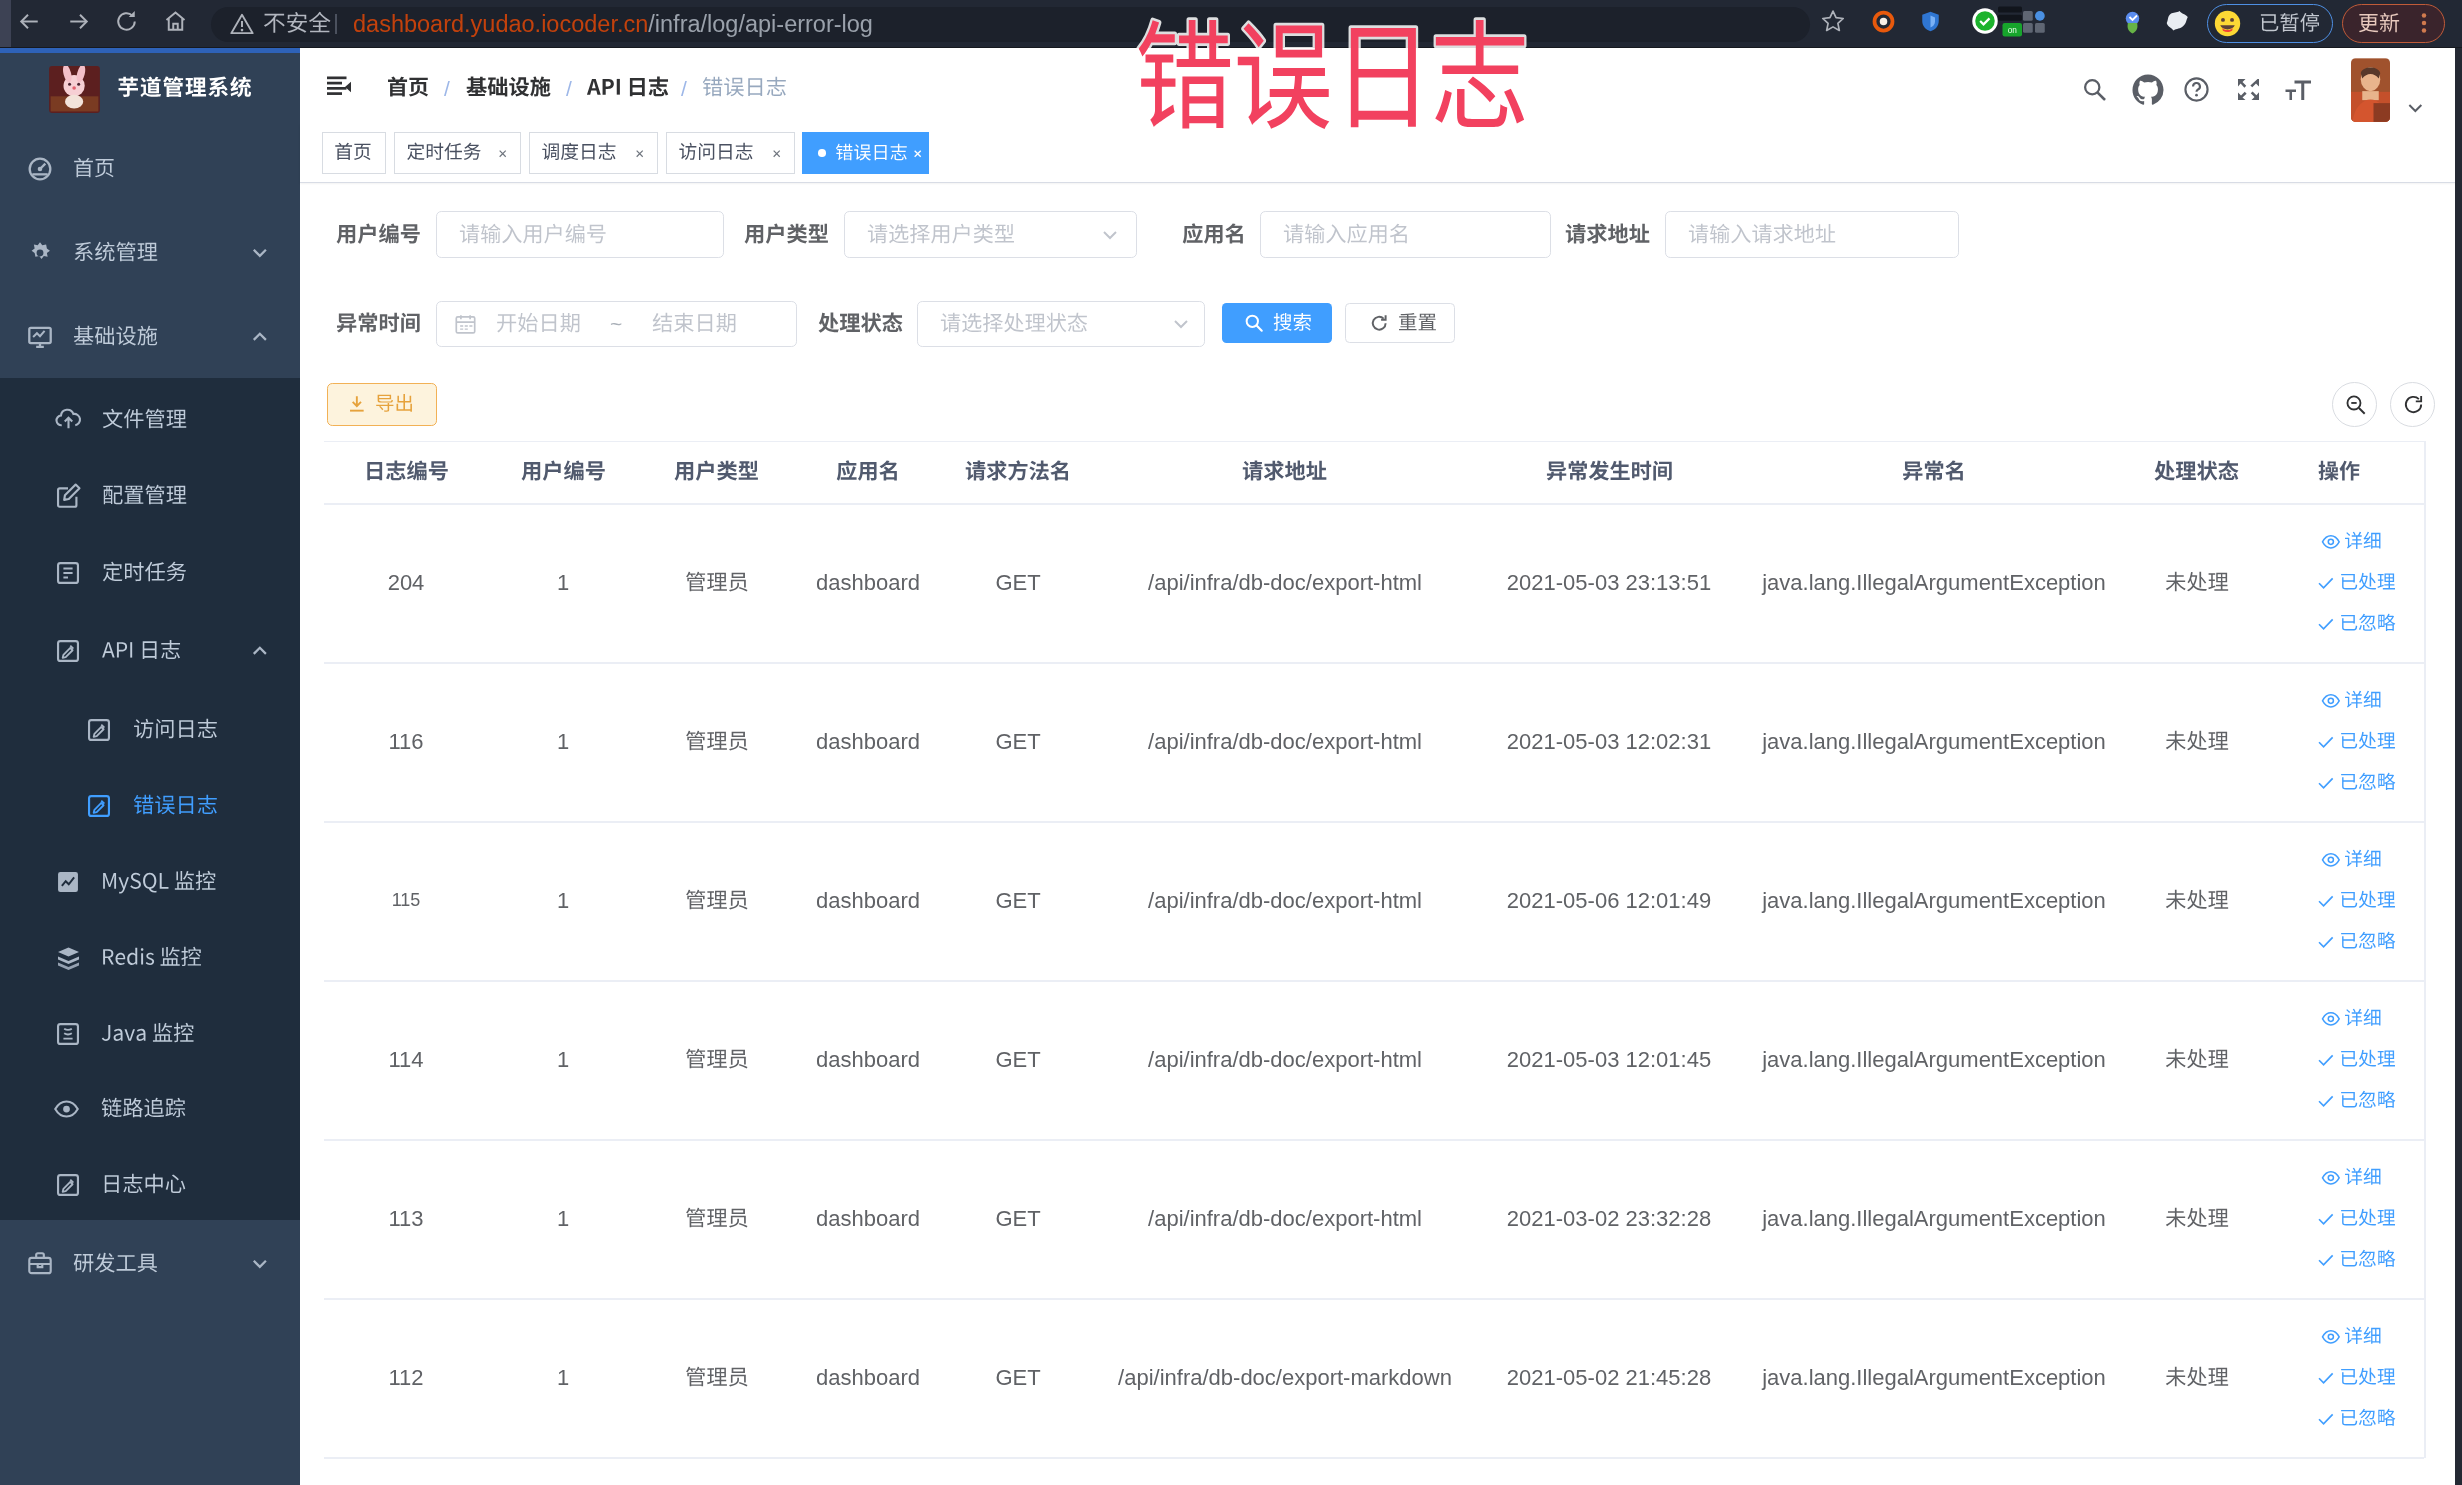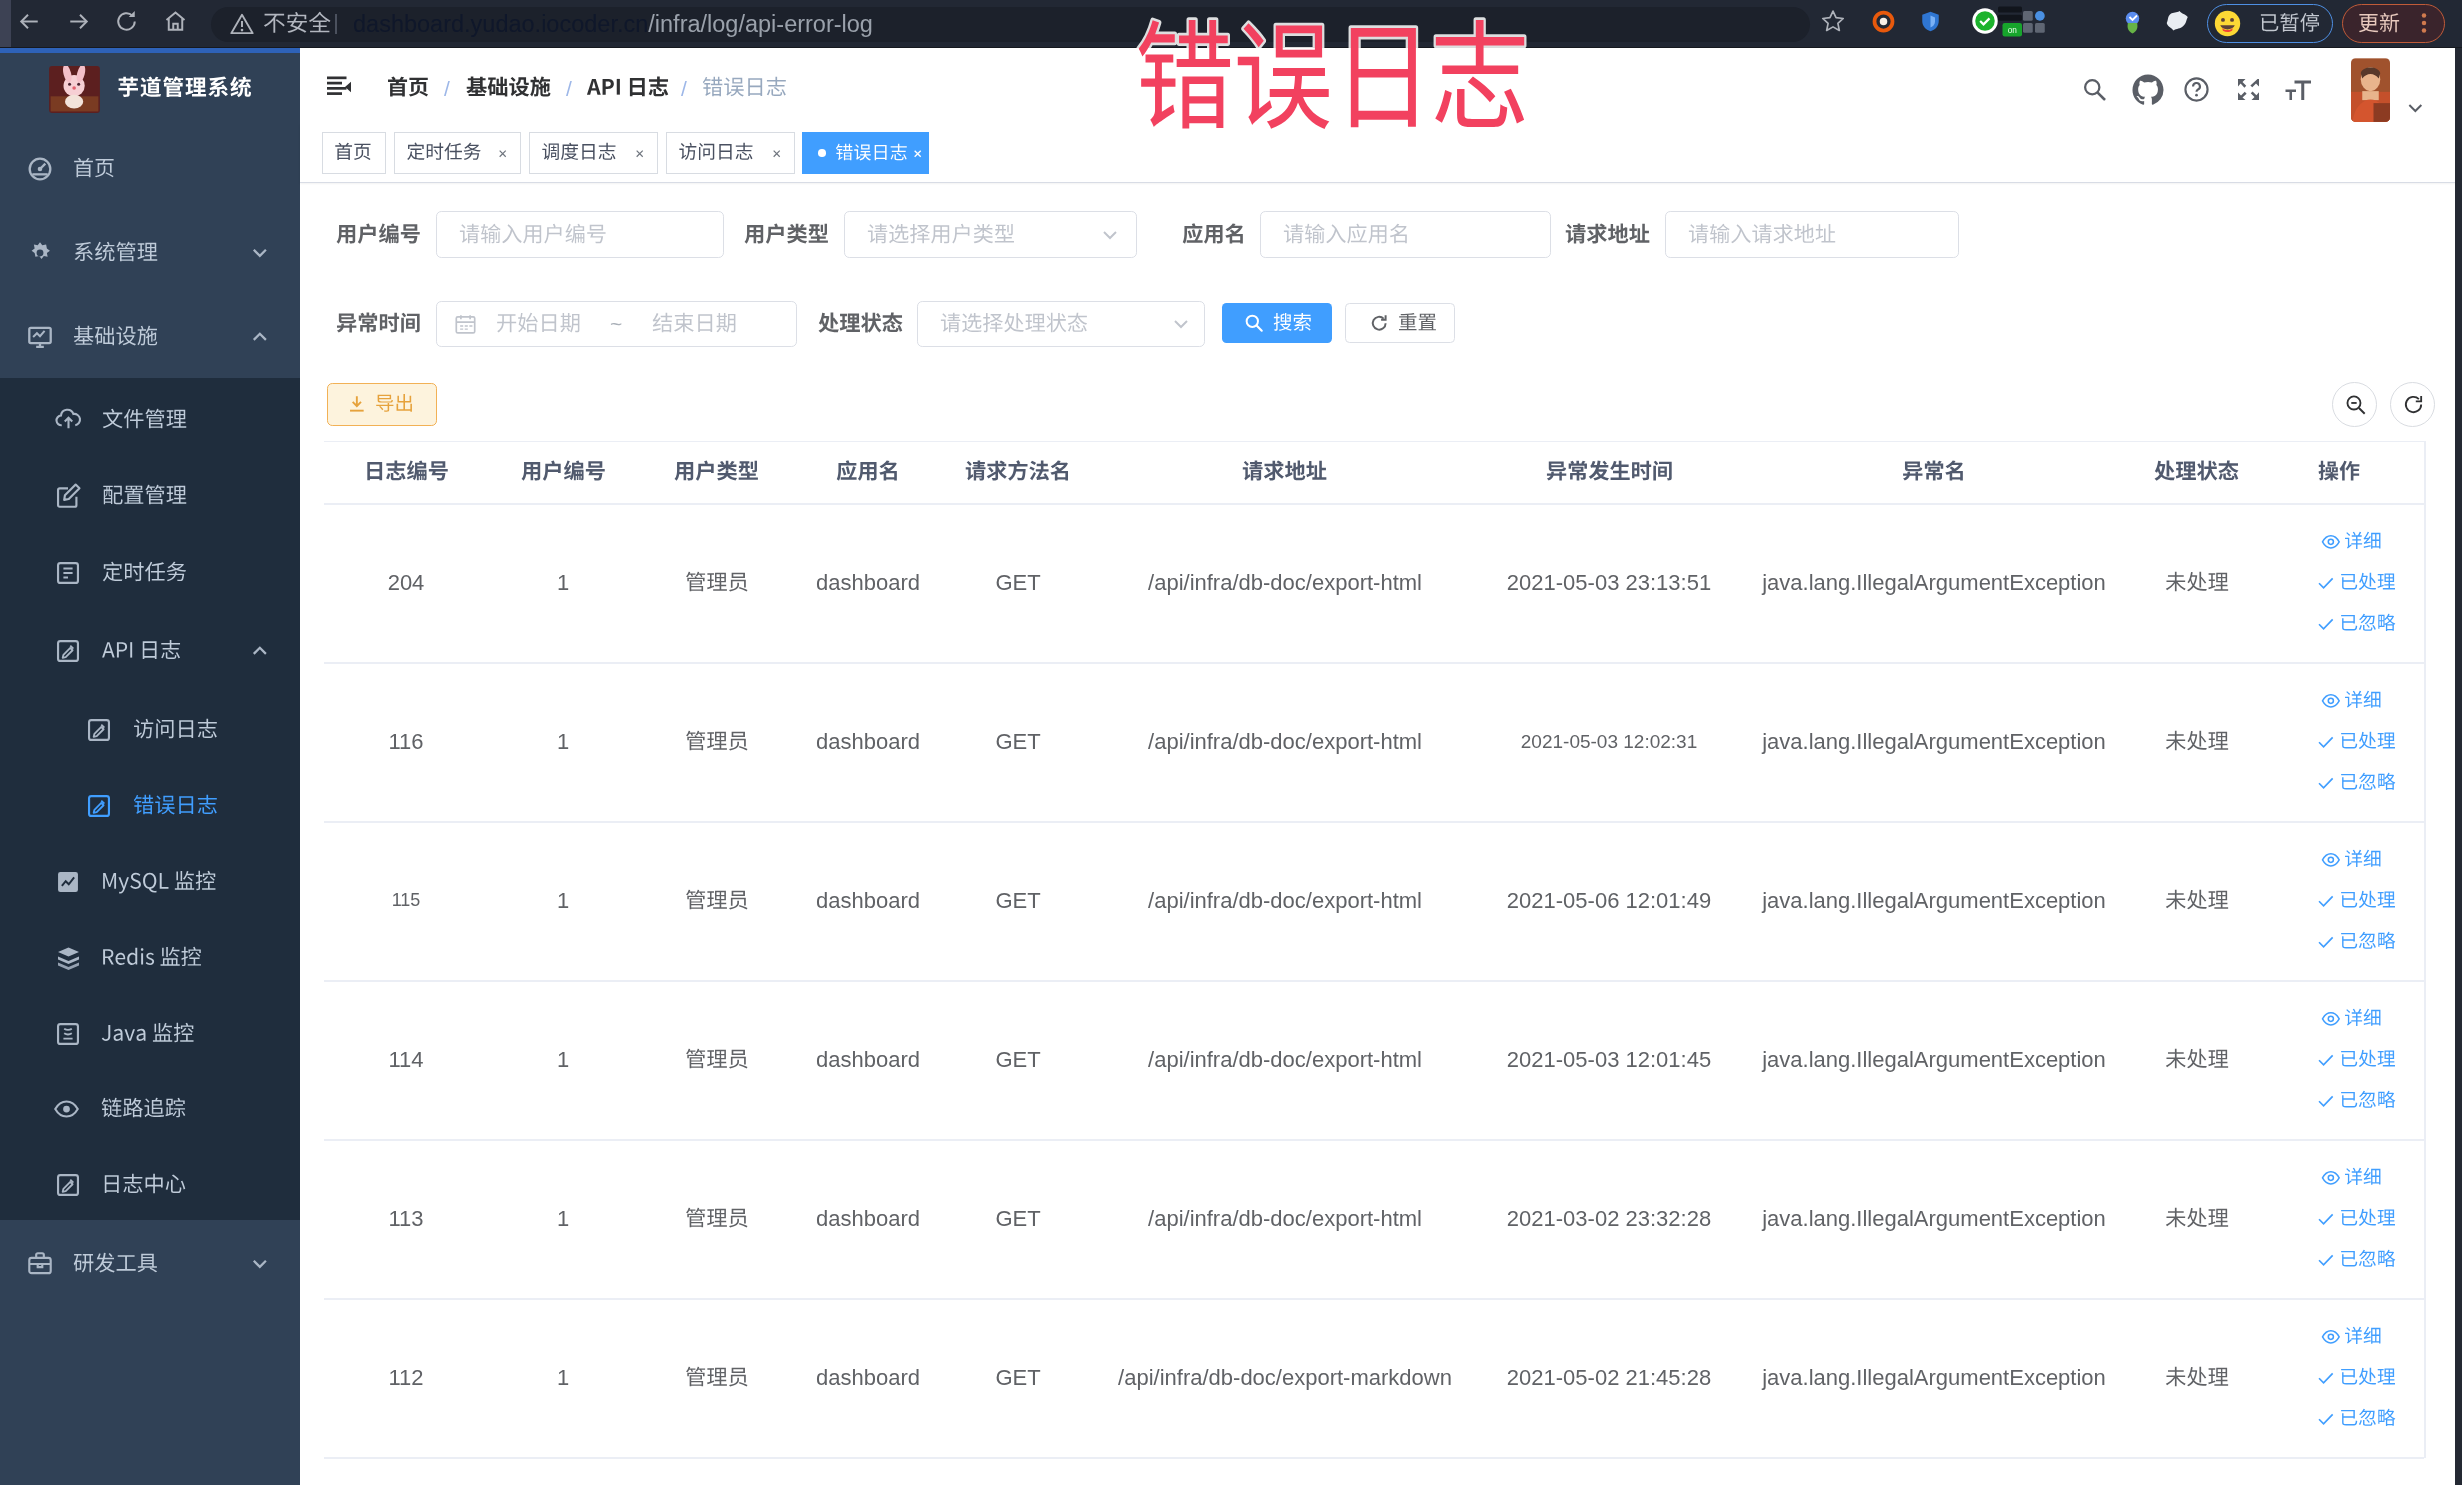--- a/index.html
+++ b/index.html
@@ -186,21 +186,21 @@
 <div class="a" style="left:263px;top:11.4px">
     <svg style="display:block" width="68" height="26" viewBox="0 0 90 34">
       <g fill="#b2b6bf">
         <use href="#g0" transform="translate(0 26.4) scale(0.03 -0.03)"></use>
         <use href="#g1" transform="translate(30 26.4) scale(0.03 -0.03)"></use>
         <use href="#g2" transform="translate(60 26.4) scale(0.03 -0.03)"></use>
       </g>
     </svg>
   </div>
 <div class="a" style="left:335px;top:14.4px;width:1.5px;height:19.7px;background:#4b515e"></div>
-<div class="a" style="left:353px;top:7.4px;font-size:23.5px;color:#e4e7eb;line-height:35px"><span style="color:#0f172a">dashboard.yudao.iocoder.cn</span><span style="color:#9aa1ab">/infra/log/api-error-log</span></div>
+<div class="a" style="left:353px;top:7.4px;font-size:23.5px;color:#e4e7eb;line-height:35px"><span style="color:#c2410c">dashboard.yudao.iocoder.cn</span><span style="color:#9aa1ab">/infra/log/api-error-log</span></div>
 <div class="a" style="left:1820px;top:8.3px"><svg width="26" height="26" viewBox="0 0 34 34">
       <path d="M17 4l4 8.6 9.4 1.1-7 6.4 1.9 9.3L17 24.7 8.7 29.4l1.9-9.3-7-6.4 9.4-1.1z" fill="none" stroke="#aeb2ba" stroke-width="2.2" stroke-linejoin="round"></path>
     </svg></div>
 <div class="a" style="left:1870px;top:7.6px"><svg width="27" height="27" viewBox="0 0 36 36">
       <circle cx="18" cy="18" r="12" fill="none" stroke="#e8590c" stroke-width="5"></circle>
       <circle cx="18" cy="18" r="5" fill="#f8f0e8"></circle>
     </svg></div>
 <div class="a" style="left:1917px;top:7.6px"><svg width="27" height="27" viewBox="0 0 36 36">
       <path d="M18 5l11 4v8c0 7-4.5 12-11 14-6.5-2-11-7-11-14V9z" fill="#2f76d2"></path>
       <path d="M18 10l6 2.5V18c0 4-2.5 6.8-6 8z" fill="#7ab1f5"></path>
@@ -1074,21 +1074,21 @@
       <g fill="#606266">
         <use href="#g18" transform="translate(0 24.6) scale(0.028 -0.028)"></use>
         <use href="#g19" transform="translate(28 24.6) scale(0.028 -0.028)"></use>
         <use href="#g133" transform="translate(56 24.6) scale(0.028 -0.028)"></use>
       </g>
     </svg>
   </div>
 <div class="a" style="left:868px;top:725px;font-size:22px;color:#606266;line-height:33px;transform:translateX(-50%)">dashboard</div>
 <div class="a" style="left:1018px;top:725px;font-size:22px;color:#606266;line-height:33px;transform:translateX(-50%)">GET</div>
 <div class="a" style="left:1285px;top:725px;font-size:22px;color:#606266;line-height:33px;transform:translateX(-50%)">/api/infra/db-doc/export-html</div>
-<div class="a" style="left:1609px;top:725px;font-size:19px;color:#606266;line-height:33px;transform:translateX(-50%)">2021-05-03 12:02:31</div>
+<div class="a" style="left:1609px;top:725px;font-size:22px;color:#606266;line-height:33px;transform:translateX(-50%)">2021-05-03 12:02:31</div>
 <div class="a" style="left:1934px;top:725px;font-size:22px;color:#606266;line-height:33px;transform:translateX(-50%)">java.lang.IllegalArgumentException</div>
 <div class="a" style="left:2165px;top:730px">
     <svg style="display:block" width="64" height="23.5" viewBox="0 0 84 31">
       <g fill="#606266">
         <use href="#g134" transform="translate(0 24.6) scale(0.028 -0.028)"></use>
         <use href="#g119" transform="translate(28 24.6) scale(0.028 -0.028)"></use>
         <use href="#g19" transform="translate(56 24.6) scale(0.028 -0.028)"></use>
       </g>
     </svg>
   </div>

